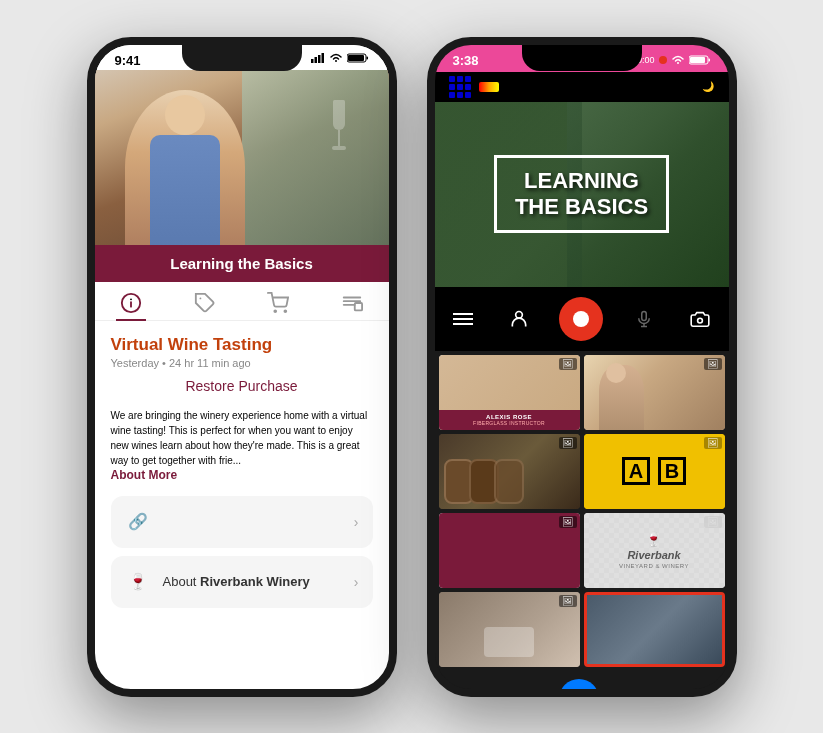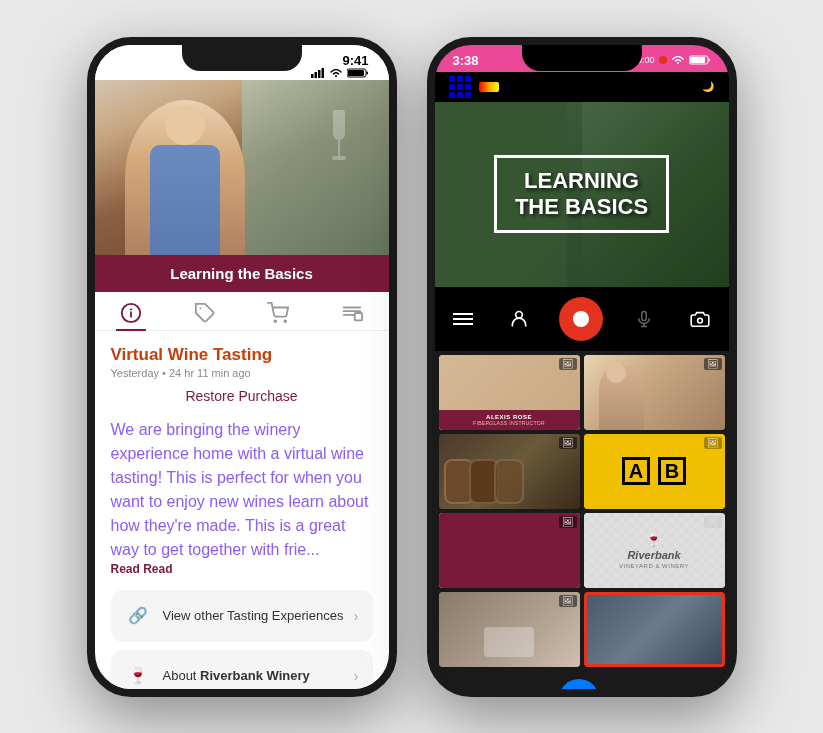--- a/index.html
+++ b/index.html
@@ -32,28 +32,27 @@
       transform: translateX(-50%);
       width: 120px;
       height: 26px;
       background: #1a1a1a;
       border-radius: 0 0 18px 18px;
       z-index: 10;
     }
     .phone-left .status-bar {
       display: flex;
       justify-content: space-between;
-      align-items: flex-end;
+      align-items: flex-start;
       padding: 8px 20px 2px;
       font-size: 12px;
       font-weight: 600;
       background: #fff;
       position: relative;
       z-index: 5;
-      flex-direction: column;
     }
     .status-bar .time { font-size: 13px; font-weight: 700; }
     .status-icons { display: flex; gap: 4px; align-items: center; }
 
     .hero-image {
       width: 100%;
       height: 175px;
       background: linear-gradient(135deg, #c8a882 0%, #d4a574 30%, #a0855a 60%, #7a6040 100%);
       position: relative;
       overflow: hidden;
@@ -120,22 +119,22 @@
     }
     .restore-link {
       text-align: center;
       color: #7a1a3a;
       font-size: 14px;
       font-weight: 500;
       margin-top: 9px;
       cursor: pointer;
     }
     .description {
-      font-size: 16px;
-      color: #8b5cf6;
+      font-size: 10px;
+      color: #000000;
       line-height: 1.5;
       margin-top: 14px;
     }
     .read-more {
       color: #7a1a3a;
       font-size: 12px;
       font-weight: 700;
       cursor: pointer;
     }
     .list-items {
@@ -467,28 +466,27 @@
   <div class="content-area">
     <div class="content-title">Virtual Wine Tasting</div>
     <div class="content-meta">Yesterday  •  24 hr 11 min ago</div>
 
 
     <div class="restore-link">Restore Purchase</div>
 
     <div class="description">
       <span>We are bringing the winery experience home with a virtual wine tasting! This is perfect for when you want to enjoy new wines learn about how they're made. This is a great way to get together with frie...</span>
     </div>
-    <div class="read-more">Read Read</div>
+    <div class="read-more">About More</div>
 
     
     <div class="list-items">
       <div class="list-item">
         <div class="list-item-left">
           <div class="list-item-icon">🔗</div>
-          <span class="list-item-text">View other Tasting Experiences</span>
         </div>
         <span class="chevron">›</span>
       </div>
       <div class="list-item">
         <div class="list-item-left">
           <div class="list-item-icon">🍷</div>
           <span class="list-item-text">About <strong>Riverbank Winery</strong></span>
         </div>
         <span class="chevron">›</span>
       </div>

